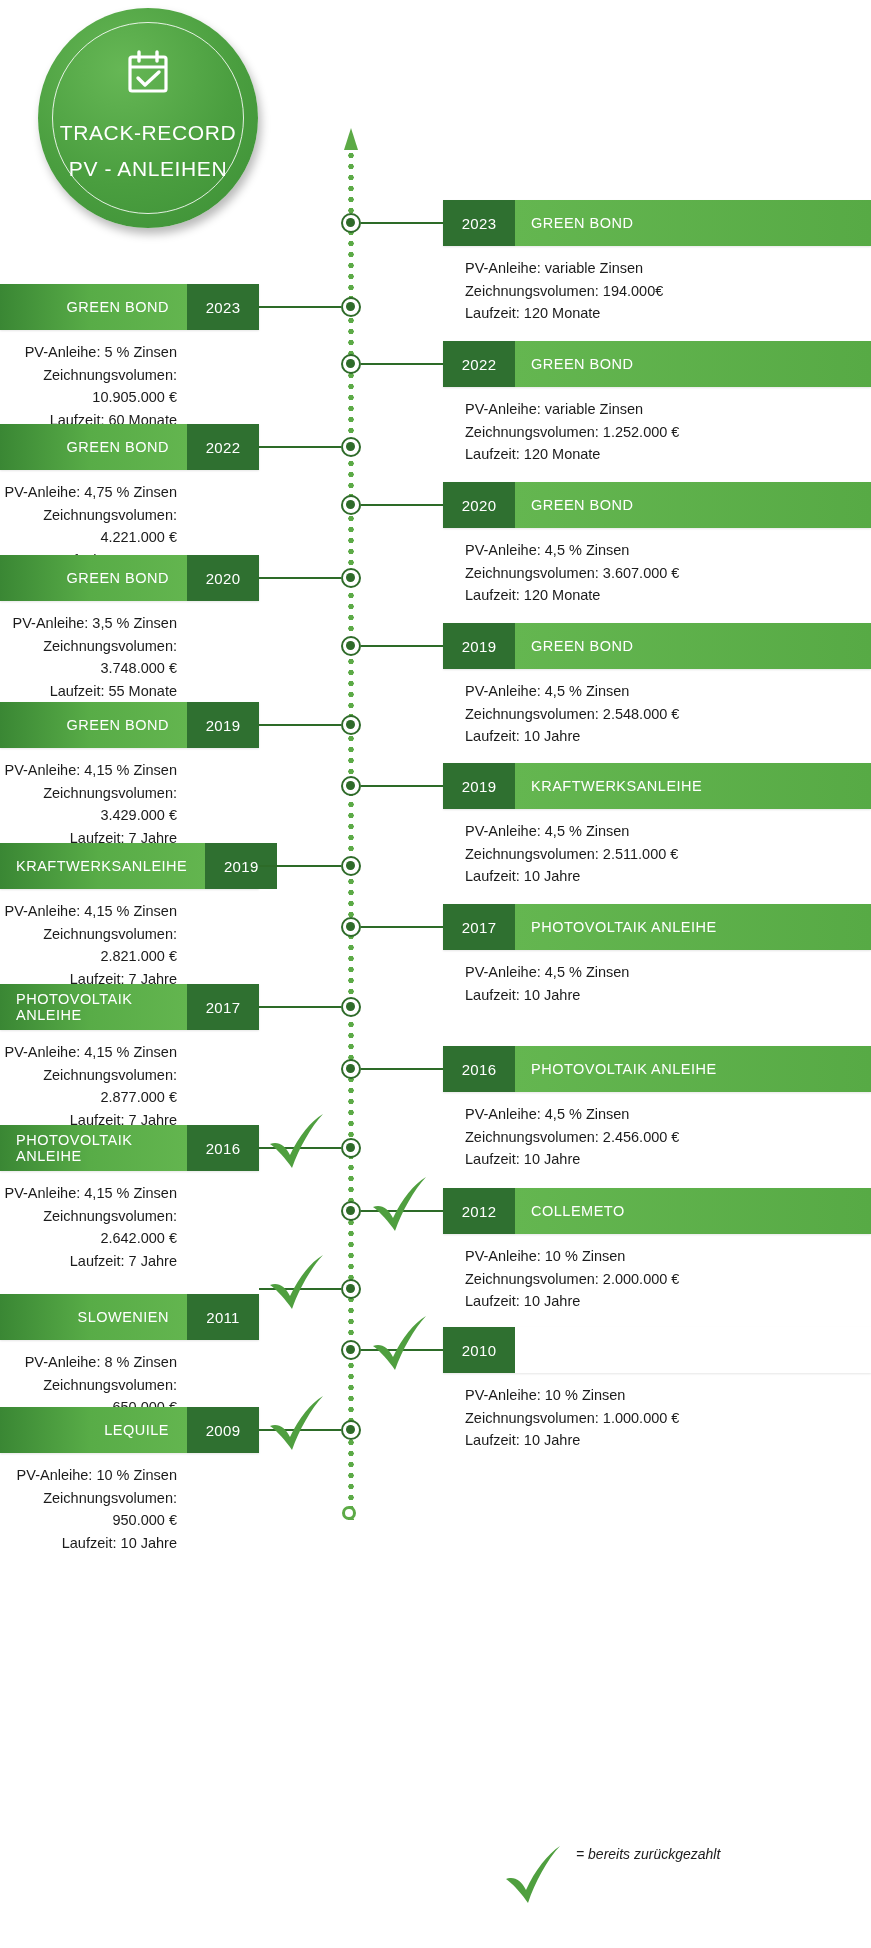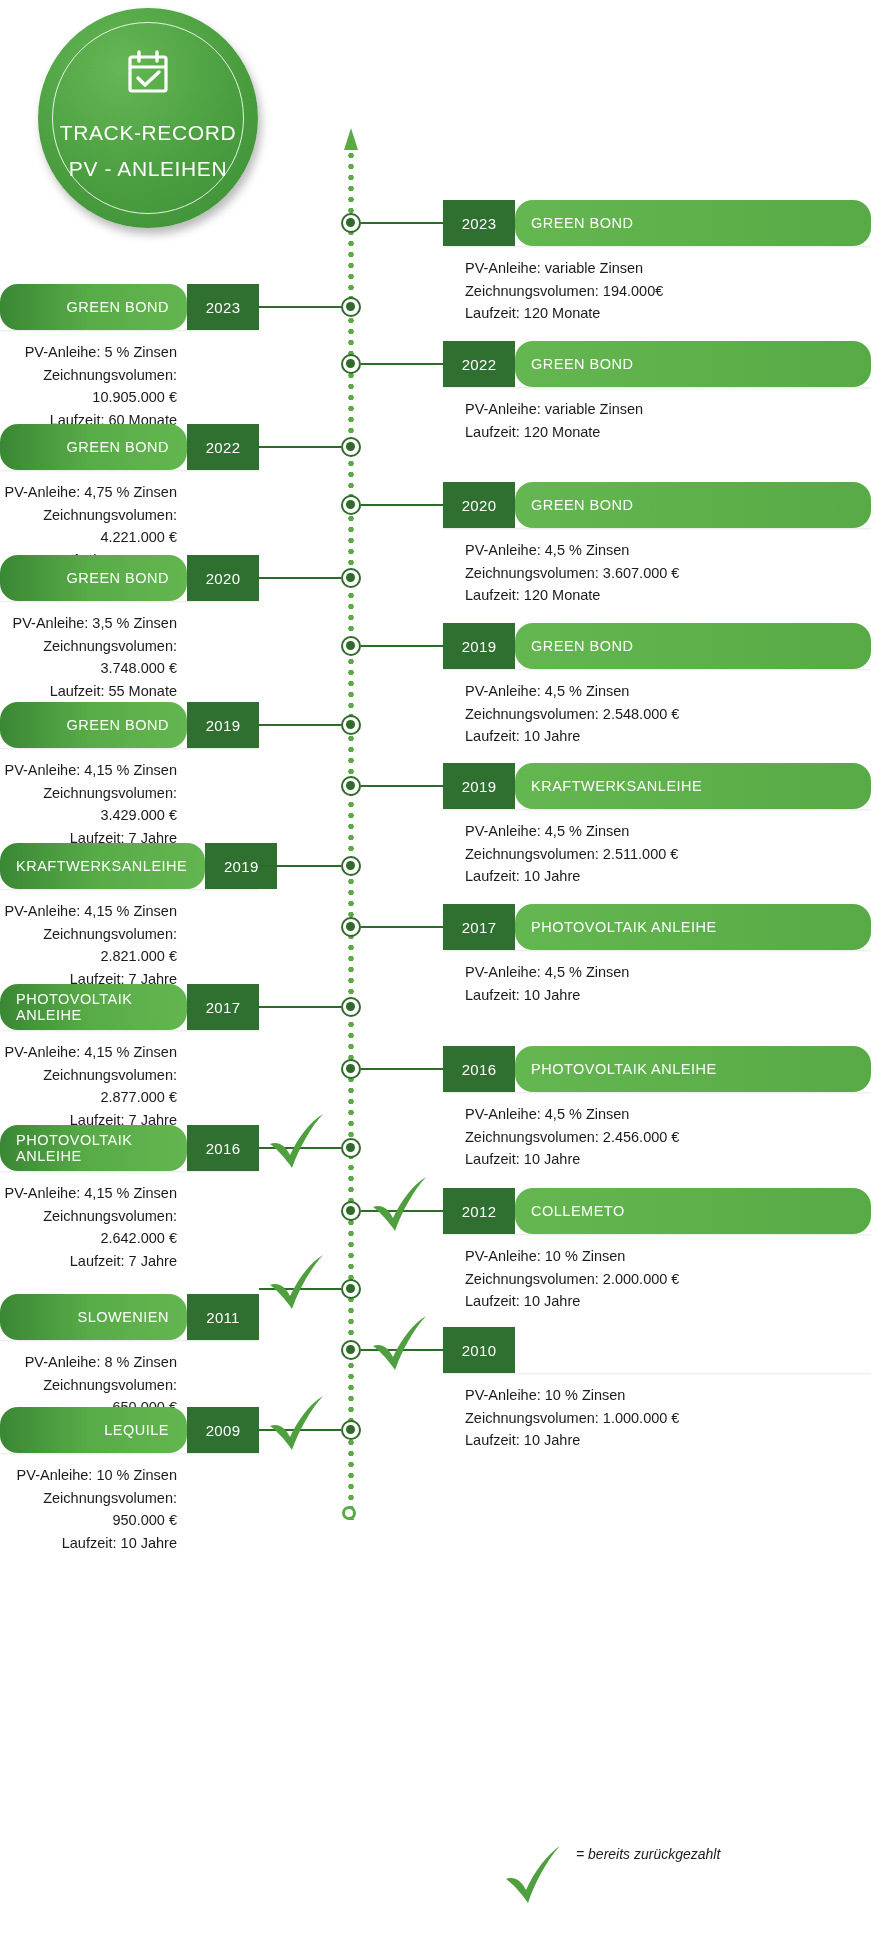--- a/index.html
+++ b/index.html
@@ -69,21 +69,21 @@
     box-shadow:0 1px 2px rgba(0,0,0,.10);
   }
   .bar .year{
     background:#2f7030;color:#ffffff;display:flex;align-items:center;
     justify-content:center;font-size:15px;letter-spacing:.3px;width:72px;
     flex:0 0 72px;
   }
   .bar .title{
     background:linear-gradient(to right,#3d8b36 0%,#62b34e 42%,#63b54f 100%);
     color:#ffffff;display:flex;align-items:center;font-size:14.5px;
-    letter-spacing:.5px;flex:1 1 auto;padding:0 16px;border-radius:18px;
+    letter-spacing:.5px;flex:1 1 auto;padding:0 16px;
   }
   
   .card.right .bar .title{
     background:linear-gradient(to right,#62b34e 0%,#5cae49 55%,#4f a0 100%);
     background:linear-gradient(to right,#63b54f 0%,#5aad47 60%,#4f a4 100%);
     background:linear-gradient(to right,#64b650 0%,#57aa45 100%);
     justify-content:flex-start;
   }
   
   .card.left .bar{flex-direction:row;}
@@ -282,20 +282,21 @@
       </div>
       <div class="conn" style="left: 361px; width: 82px; top: 222px;"></div>
       <div class="node" style="top: 213px;"></div>
       <div class="card right" style="top: 341px; left: 443px; width: 428px;">
         <div class="bar">
           <div class="year">2022</div>
           <div class="title">GREEN BOND</div>
         </div>
         <div class="meta">
           <div>PV-Anleihe: variable Zinsen</div>
+          <div>Zeichnungsvolumen: 1.252.000 €</div>
           <div>Laufzeit: 120 Monate</div>
         </div>
       </div>
       <div class="conn" style="left: 361px; width: 82px; top: 363px;"></div>
       <div class="node" style="top: 354px;"></div>
       <div class="card right" style="top: 482px; left: 443px; width: 428px;">
         <div class="bar">
           <div class="year">2020</div>
           <div class="title">GREEN BOND</div>
         </div>

